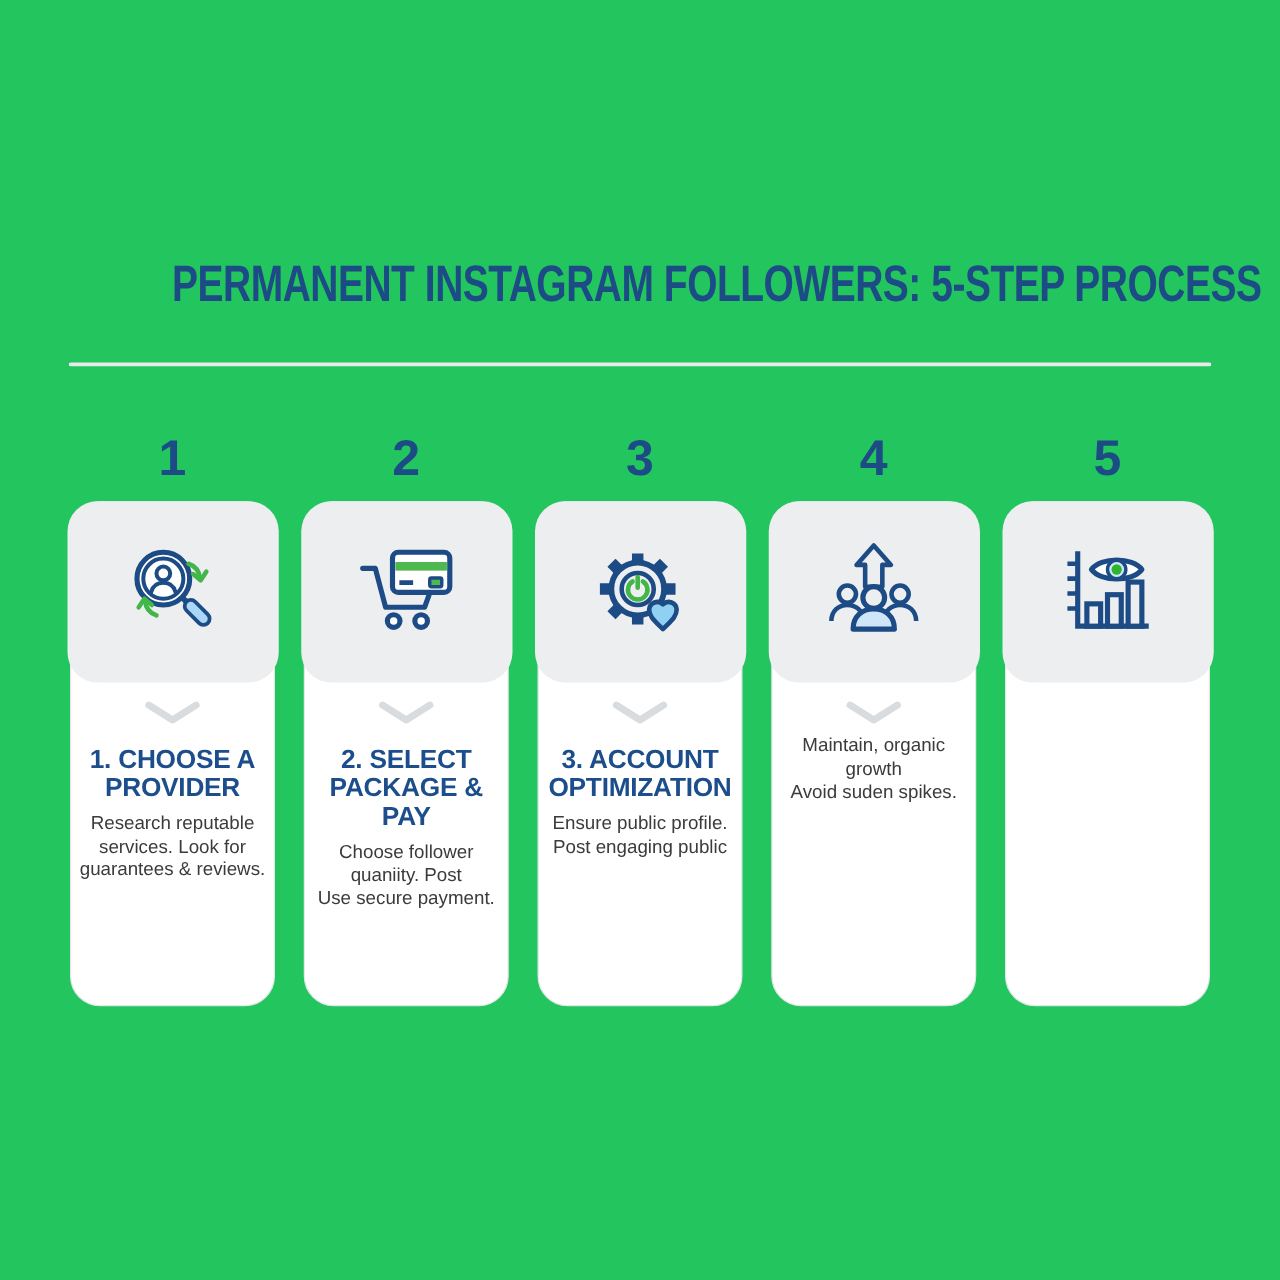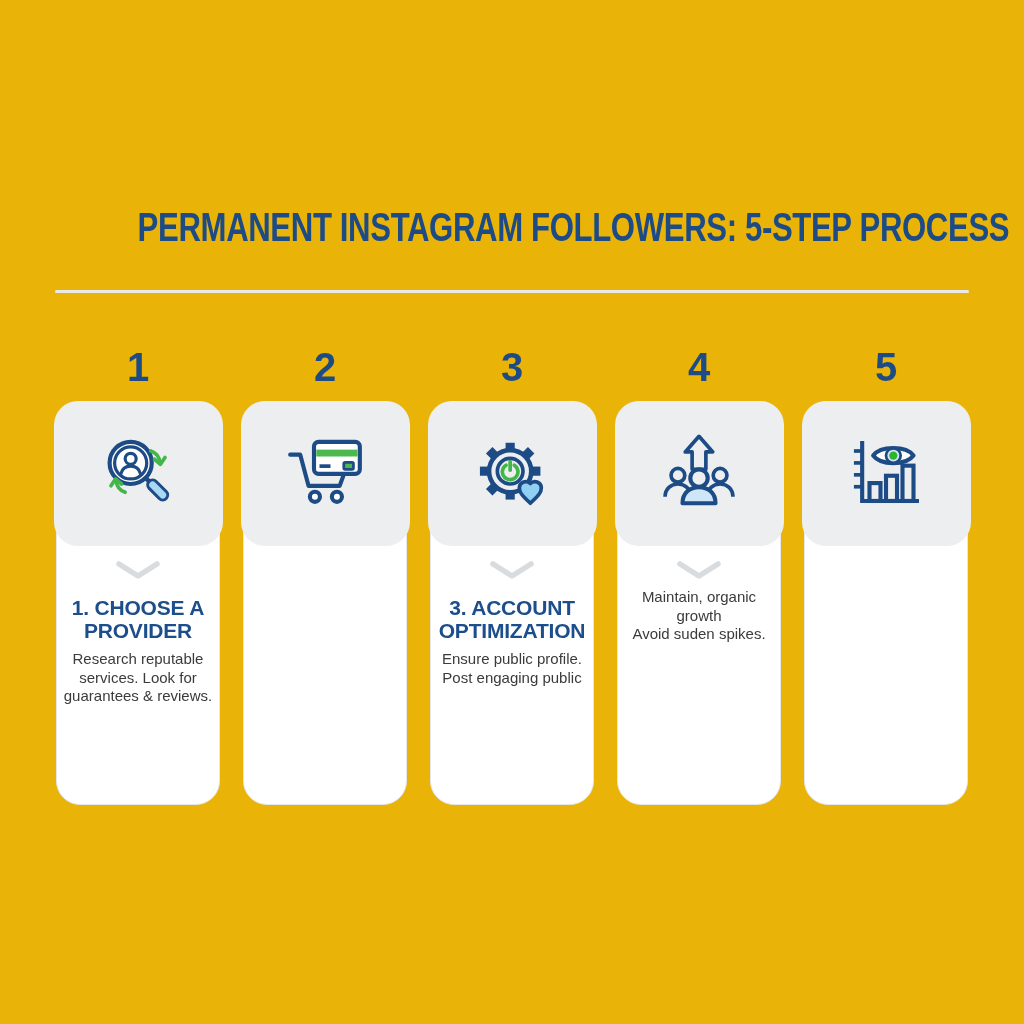--- a/index.html
+++ b/index.html
@@ -1,19 +1,19 @@
 <!DOCTYPE html>
 <html><head>
 <meta charset="utf-8">
 <style>
   html,body { margin:0; padding:0; background:#ffffff; }
   .canvas {
     position:relative;
     width:1024px; height:1024px;
-    background:#eab308;
+    background:#22c55e;
     font-family:"Liberation Sans", sans-serif;
     overflow:hidden;
   }
   .title {
     padding-top:207px;
     text-align:center;
     line-height:1;
     white-space:nowrap;
   }
   .title-text {
@@ -147,20 +147,36 @@
             <svg width="88" height="88" viewBox="0 0 96 96" fill="none">
               <path d="M10,28 h11 l9,34 h34 l4,-11" stroke="#1d4b85" stroke-width="4.5" fill="none" stroke-linecap="round" stroke-linejoin="round"></path>
               <circle cx="37" cy="74" r="5.5" stroke="#1d4b85" stroke-width="4.5" fill="#ffffff"></circle>
               <circle cx="61" cy="74" r="5.5" stroke="#1d4b85" stroke-width="4.5" fill="#ffffff"></circle>
               <rect x="36" y="14" width="50" height="35" rx="5" fill="#ffffff" stroke="#1d4b85" stroke-width="4.5"></rect>
               <rect x="38.5" y="22.5" width="45" height="7.5" fill="#4db84e"></rect>
               <rect x="68.5" y="36.5" width="10.5" height="7.5" rx="1.5" fill="#4db84e" stroke="#1d4b85" stroke-width="3"></rect>
               <line x1="42" y1="40.5" x2="54" y2="40.5" stroke="#1d4b85" stroke-width="4"></line>
             </svg>
           </span>
+        </div>
+        <div class="card-content">
+          <div class="chevron">
+            <svg width="46" height="20" viewBox="0 0 46 20" style="margin:0 auto;">
+              <polyline points="4,4 23,16 42,4" stroke="#d9dcdf" stroke-width="5.5" fill="none" stroke-linecap="round" stroke-linejoin="round"></polyline>
+            </svg>
+          </div>
+          <div class="step-heading">
+            <div>2. SELECT</div>
+            <div>PACKAGE &amp; PAY</div>
+          </div>
+          <div class="step-body">
+            <div>Choose follower</div>
+            <div>quaniity. Post</div>
+            <div>Use secure payment.</div>
+          </div>
         </div>
       </div>
     </div>
 
     <div class="step-col">
       <div class="step-number">3</div>
       <div class="card">
         <div class="icon-box">
           <span>
             <svg width="88" height="88" viewBox="0 0 96 96" fill="none">

